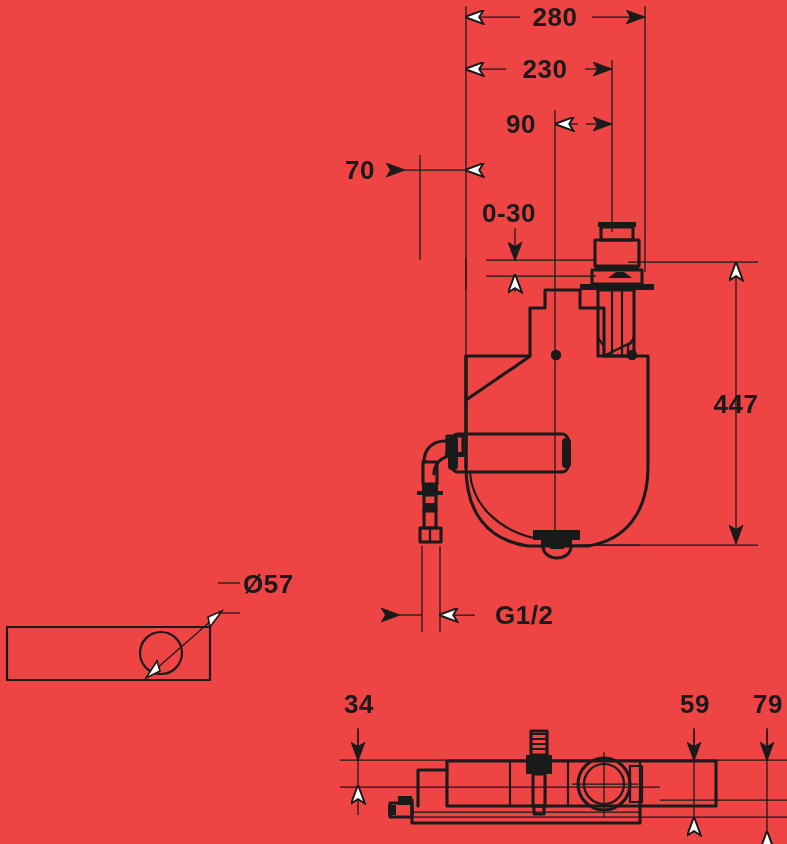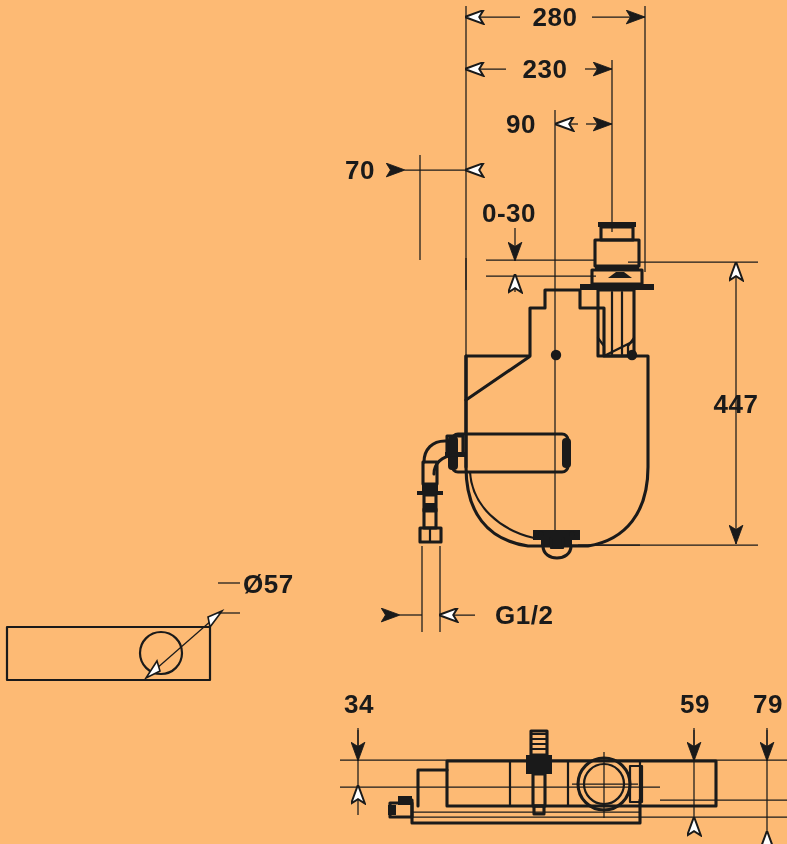--- a/index.html
+++ b/index.html
@@ -4,21 +4,21 @@
 <style>
   html, body {
     margin: 0;
     padding: 0;
     background: #ffffff;
   }
   #sheet {
     position: relative;
     width: 787px;
     height: 844px;
-    background: #fdba74;
+    background: #ef4444;
     overflow: hidden;
     font-family: "Liberation Sans", "DejaVu Sans", sans-serif;
   }
   #sheet svg {
     position: absolute;
     top: 0;
     left: 0;
     width: 787px;
     height: 844px;
     display: block;

